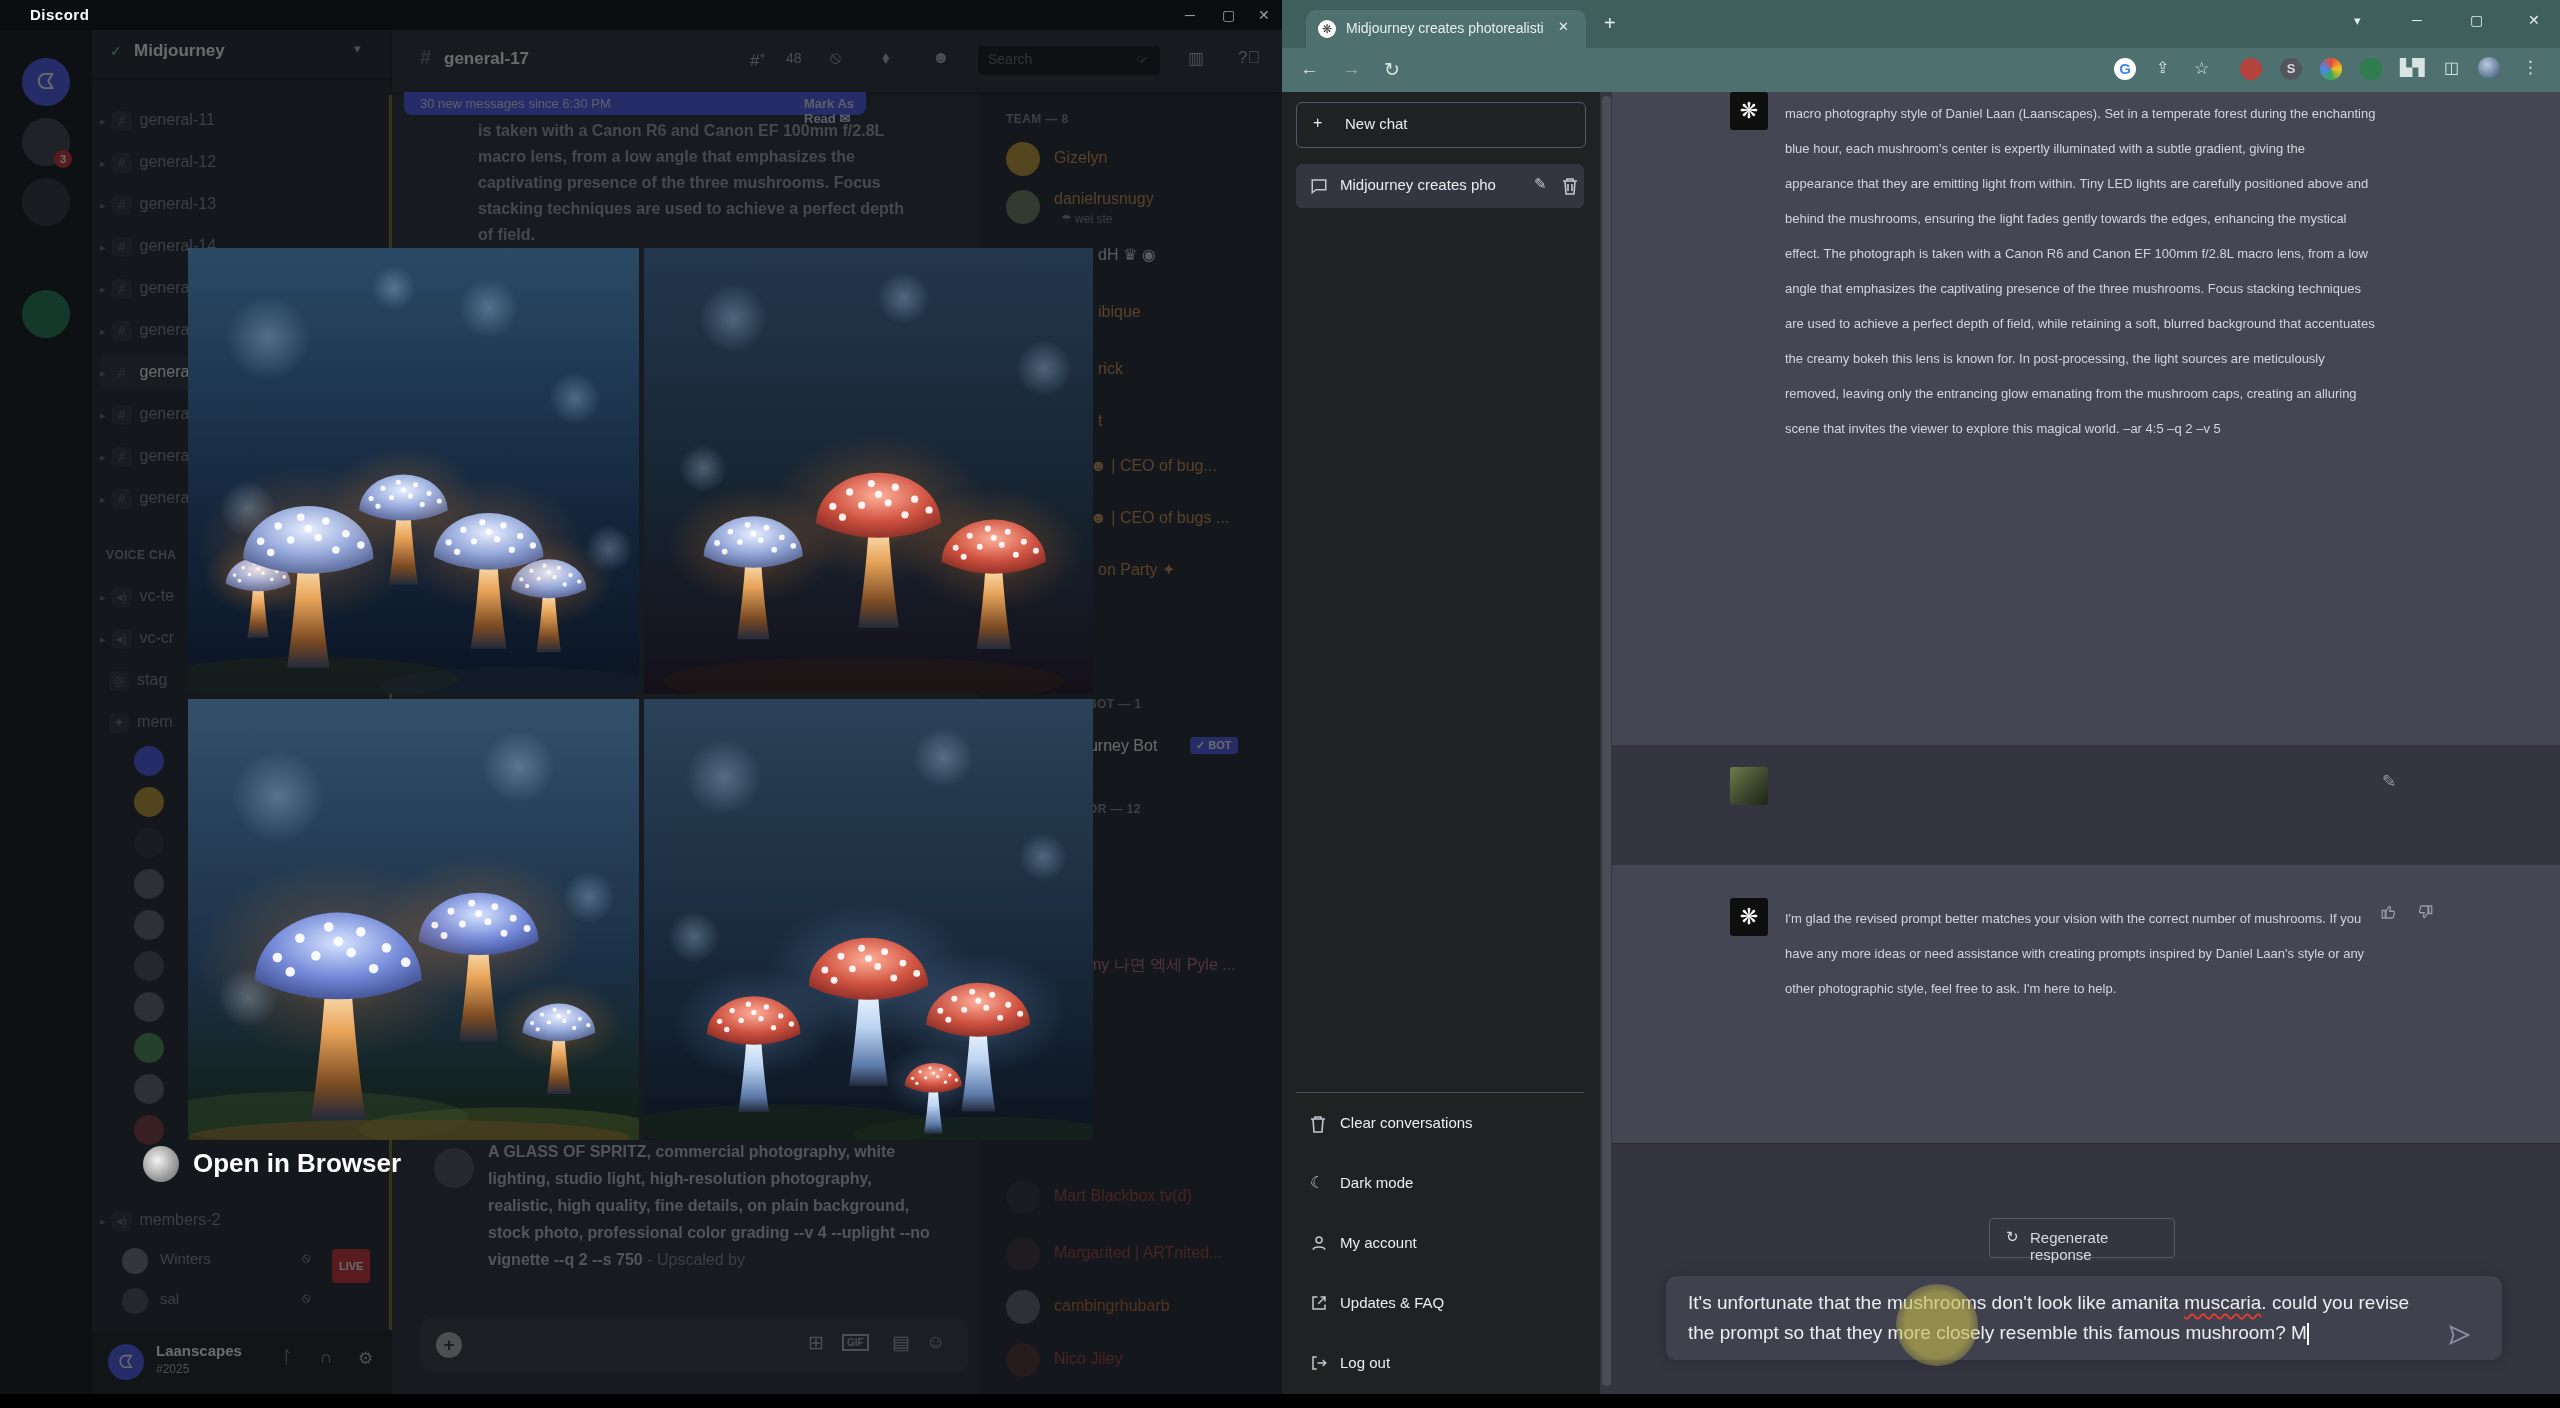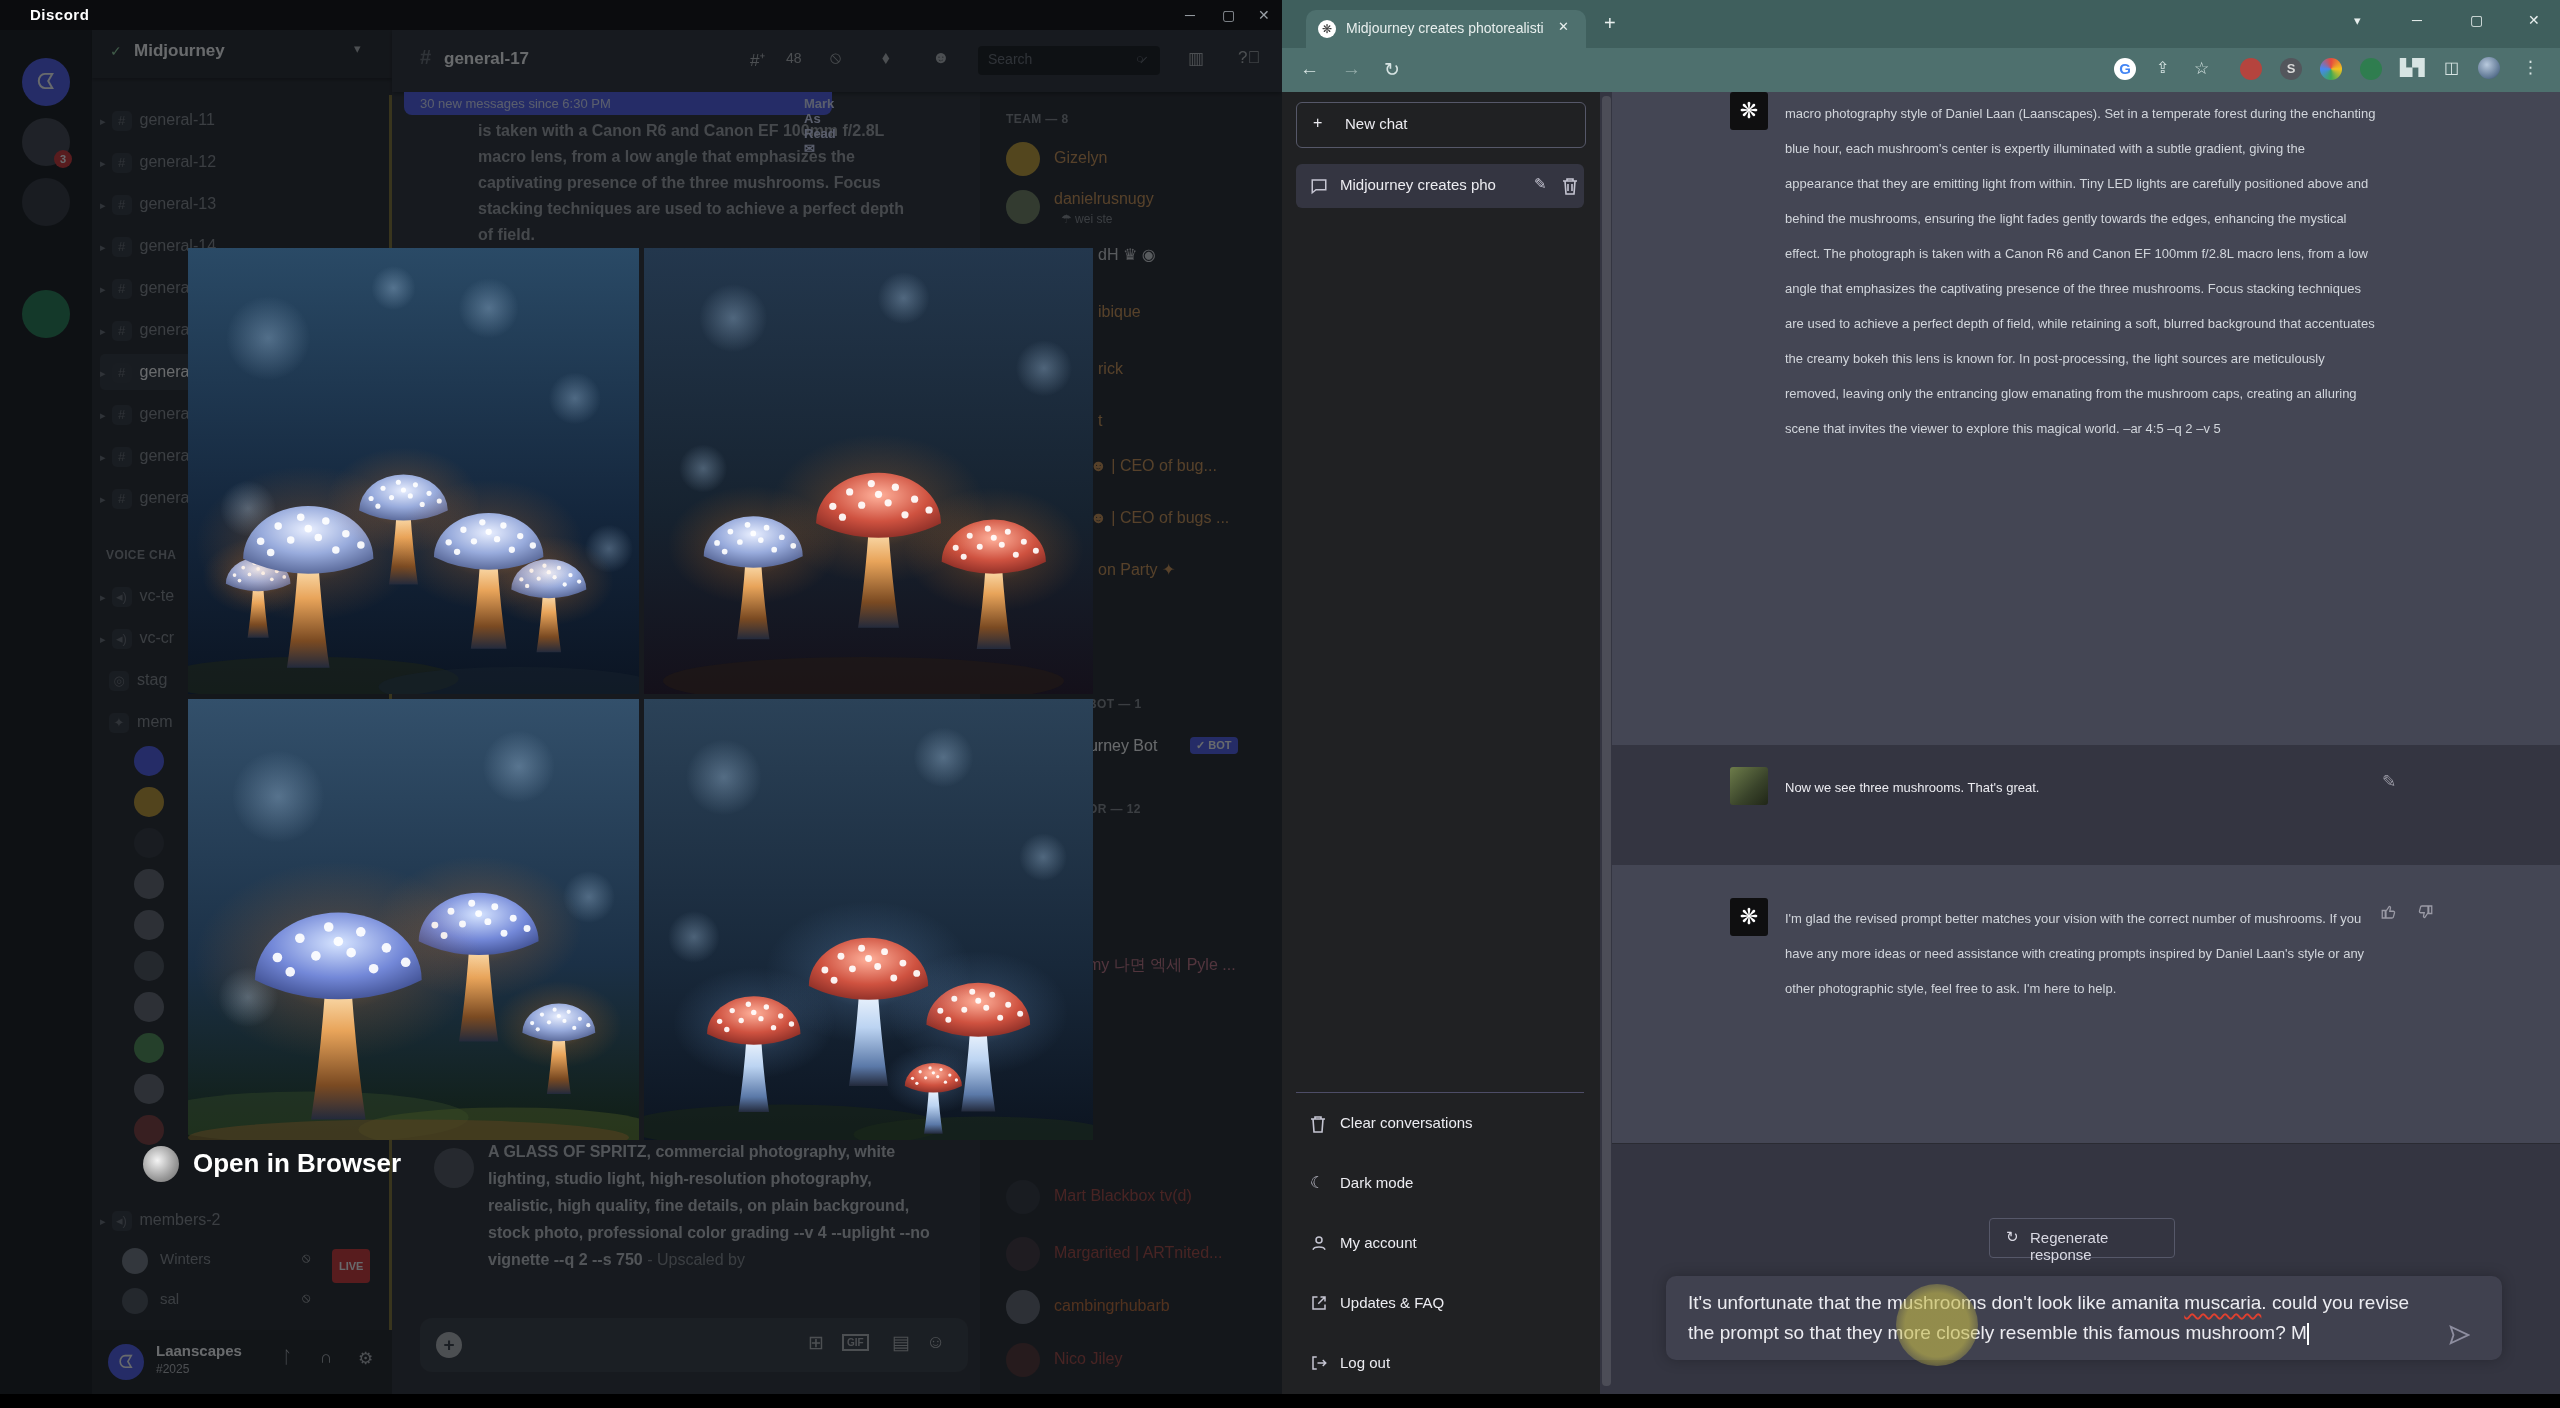--- a/index.html
+++ b/index.html
@@ -219,21 +219,21 @@
     <span class="abs dc-ico" style="left:490px;top:18px;font-size:17px;">⬧</span>
     <span class="abs dc-ico" style="left:540px;top:18px;font-size:17px;">☻</span>
     <div class="abs" style="left:586px;top:16px;width:182px;height:29px;background:#202225;border-radius:4px;">
       <span class="abs" style="left:10px;top:5px;color:#72767d;font-size:14px;">Search</span>
       <span class="abs" style="left:158px;top:5px;color:#72767d;font-size:13px;">○̷</span>
     </div>
     <span class="abs dc-ico" style="left:796px;top:18px;font-size:17px;">▥</span>
     <span class="abs dc-ico" style="left:846px;top:18px;font-size:17px;">?⃝</span>
   </div>
 
-  <div class="abs blue-bar" style="left:404px;top:92px;width:428px;height:23px;z-index:3;">
+  <div class="abs blue-bar" style="left:404px;top:92px;width:462px;height:23px;z-index:3;">
     <span class="abs" style="left:16px;top:4px;">30 new messages since 6:30 PM</span>
     <span class="abs" style="left:400px;top:4px;font-weight:bold;"><span>Mark As Read</span> ✉</span>
   </div>
 
   <div id="dc-overlay" class="abs"></div>
 
   <div id="dc-modal" class="abs" style="left:188px;top:248px;width:905px;height:940px;">
     <div class="quad" style="left:0;top:0;width:451px;height:446px;" id="q1">
         <svg width="100%" height="100%" viewBox="0 0 450 445" preserveAspectRatio="xMidYMid slice">
     <defs>
@@ -654,21 +654,20 @@
     </div>
     <div id="sb-scroll" class="abs"></div>
 
     <div class="abs row-asst" style="left:330px;top:0;width:948px;height:653px;">
       <div class="gpt-av abs" style="left:118px;top:0px;">❋</div>
       <div class="abs msgtext" style="left:173px;top:4px;">macro photography style of Daniel Laan (Laanscapes). Set in a temperate forest during the enchanting blue hour, each mushroom's center is expertly illuminated with a subtle gradient, giving the appearance that they are emitting light from within. Tiny LED lights are carefully positioned above and behind the mushrooms, ensuring the light fades gently towards the edges, enhancing the mystical effect. The photograph is taken with a Canon R6 and Canon EF 100mm f/2.8L macro lens, from a low angle that emphasizes the captivating presence of the three mushrooms. Focus stacking techniques are used to achieve a perfect depth of field, while retaining a soft, blurred background that accentuates the creamy bokeh this lens is known for. In post-processing, the light sources are meticulously removed, leaving only the entrancing glow emanating from the mushroom caps, creating an alluring scene that invites the viewer to explore this magical world. –ar 4:5 –q 2 –v 5</div>
     </div>
 
     <div class="abs row-user" style="left:330px;top:653px;width:948px;height:120px;">
       <div class="user-av abs" style="left:118px;top:22px;background:linear-gradient(135deg,#6d7c4a,#39432a 60%,#202617);"></div>
-      <div class="abs msgtext" style="left:173px;top:25px;color:#ececf1;">Now we see three mushrooms. That's great.</div>
       <span class="abs hover-ico" style="left:770px;top:26px;font-size:17px;">✎</span>
     </div>
 
     <div class="abs row-asst" style="left:330px;top:773px;width:948px;height:278px;">
       <div class="gpt-av abs" style="left:118px;top:33px;">❋</div>
       <div class="abs msgtext" style="left:173px;top:36px;">I'm glad the revised prompt better matches your vision with the correct number of mushrooms. If you have any more ideas or need assistance with creating prompts inspired by Daniel Laan's style or any other photographic style, feel free to ask. I'm here to help.</div>
       <svg class="abs" style="left:768px;top:38px;" width="18" height="18" viewBox="0 0 24 24">
           <path d="M3 10h4v10H3zM8 20h8c1 0 2-1 2-2l1.4-5c.2-1-.6-2-1.7-2H13l1-4.4c.2-1-.6-2-1.6-2L8 11z" fill="none" stroke="#9a9aa5" stroke-width="1.7"></path>
         </svg>
       <svg class="abs" style="left:804px;top:38px;transform:rotate(180deg);" width="18" height="18" viewBox="0 0 24 24">

